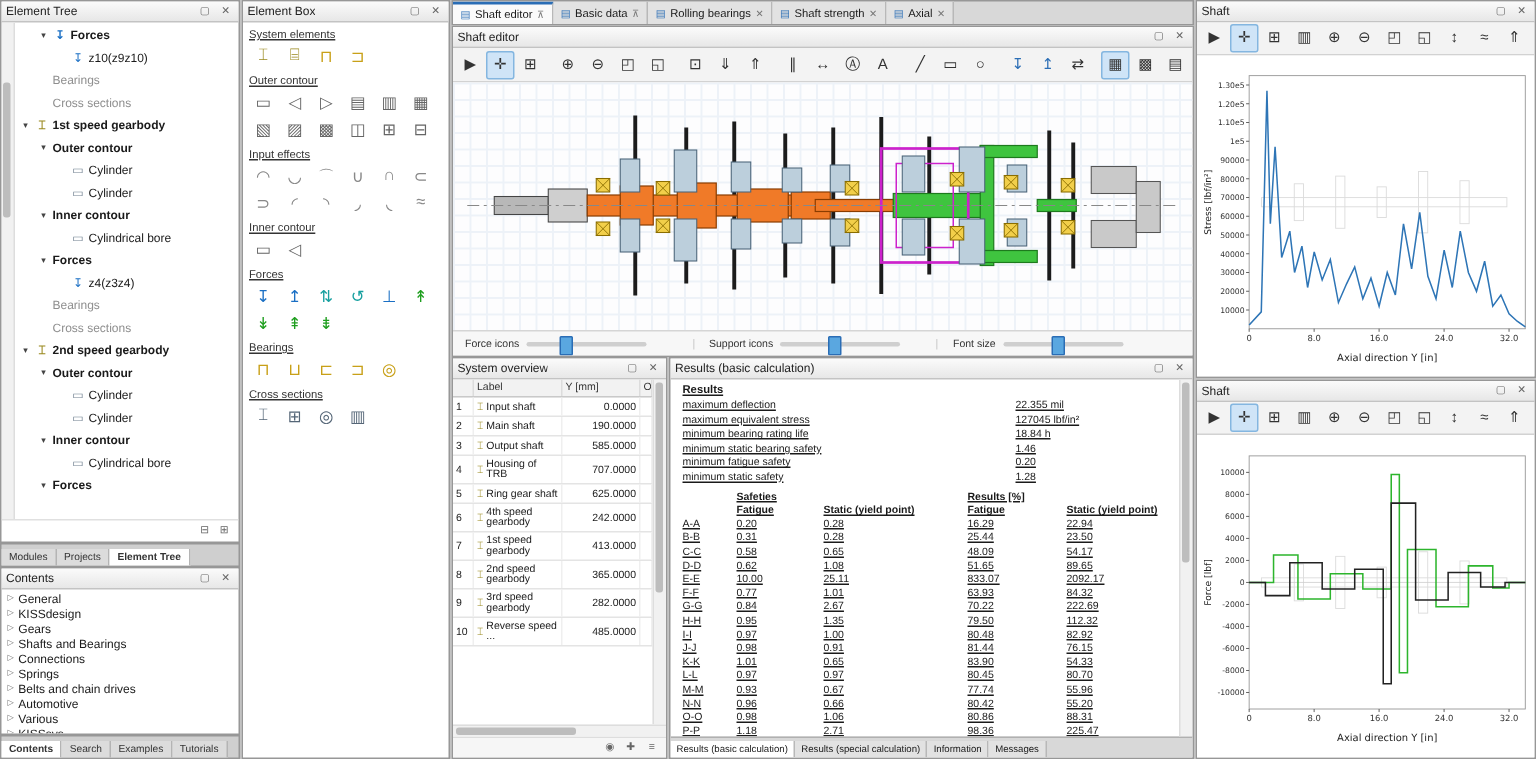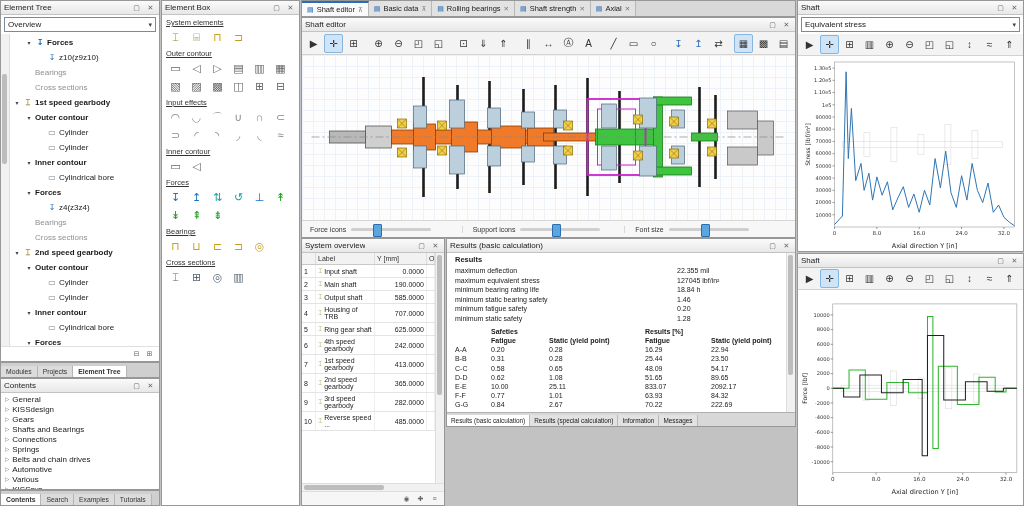--- a/index.html
+++ b/index.html
@@ -59,21 +59,21 @@
   .ovh-row,.ov-row{display:grid;grid-template-columns:14px 1fr 52px 8px;align-items:stretch;border-bottom:1px solid #e4e4e4;}
   .ovh-row{background:#f2f2f2;border-bottom:1px solid #c9c9c9;}
   .ovh{font-size:7px;color:#333;padding:2px 2px;border-right:1px solid #dcdcdc;overflow:hidden;white-space:nowrap;}
   .ovc{font-size:7px;padding:2px 2px;border-right:1px solid #efefef;display:flex;align-items:center;gap:2px;overflow:hidden;}
   .ovc.num{justify-content:flex-end;}
   .ov-ic{color:#9a8a20;font-size:7px;}
   .ov-foot{height:13px;display:flex;align-items:center;justify-content:flex-end;gap:3px;padding:0 4px;border-top:1px solid #ddd;background:#f6f6f6;}
   .hscroll{height:7px;background:#f1f1f1;border-top:1px solid #ddd;position:relative;}
   .hthumb{position:absolute;top:1px;height:5px;background:#bdbdbd;border-radius:2px;}
   
-  .res-body{flex:1;display:flex;overflow:hidden;}
+  .res-body{flex:1;display:flex;overflow:hidden;text-decoration:underline;}
   .res-scroll{flex:1;overflow:hidden;padding:2px 0 0 8px;}
   .res-h{font-weight:bold;font-size:7.5px;height:11px;}
   .srow{display:grid;grid-template-columns:222px 1fr;font-size:7px;height:9.5px;align-items:center;}
   .grow{display:grid;grid-template-columns:36px 154px 1fr;font-size:7px;font-weight:bold;height:10px;align-items:center;margin-top:3px;}
   .rhead,.rrow{display:grid;grid-template-columns:36px 58px 96px 66px 1fr;font-size:7px;height:9.2px;align-items:center;}
   .rhead{font-weight:bold;}
   .res-tabs{height:13px;min-height:13px;background:#d8d8d8;border-top:1px solid #b0b0b0;display:flex;align-items:flex-end;overflow:hidden;}
   .rtab{font-size:6.4px;padding:2px 4px;background:#e2e2e2;border-right:1px solid #b8b8b8;white-space:nowrap;}
   .rtab.act{background:#fff;}
   
@@ -83,25 +83,20 @@
 </head>
 <body>
 
 <section class="panel" id="p-tree" style="left:0;top:0;width:160px;height:362px">
   <header class="phead">
     <span class="ptitle">Element Tree</span>
     <span class="sp"></span>
     <span class="wicon">▢</span>
     <span class="wicon">✕</span>
   </header>
-  <div class="combo">
-    <span>Overview</span>
-    <span class="sp"></span>
-      <span class="chev">▾</span>
-  </div>
   <div class="tree-body">
     <div class="vscroll">
         <div class="thumb" style="top:40px;height:90px"></div>
       </div>
     <div class="tree-list" id="tree-list">
         <div class="trow bold" style="padding-left: 15px;">
           <span class="arrow">▾</span>
           <span class="ticon" style="color: rgb(26, 111, 196);">↧</span>
           <span class="tlabel">Forces</span>
         </div>
@@ -623,21 +618,21 @@
   <div class="hscroll">
       <div class="hthumb" style="left:2px;width:80px"></div>
     </div>
   <div class="ov-foot" id="ov-foot">
       <span class="wicon">◉</span>
       <span class="wicon">✚</span>
       <span class="wicon">≡</span>
     </div>
 </section>
 
-<section class="panel" id="p-results" style="left:446px;top:238px;width:350px;height:189px">
+<section class="panel" id="p-results" style="left:446px;top:238px;width:350px;height:268px">
   <header class="phead">
     <span class="ptitle">Results (basic calculation)</span>
     <span class="sp"></span>
     <span class="wicon">▢</span>
     <span class="wicon">✕</span>
   </header>
   <div class="res-body">
     <div class="res-scroll" id="res-scroll">
         <div class="res-h">Results</div>
         <div class="srow">
@@ -801,25 +796,20 @@
     </div>
 </section>
 
 <section class="panel" id="p-chart1" style="left:797px;top:0;width:227px;height:252px">
   <header class="phead">
     <span class="ptitle">Shaft</span>
     <span class="sp"></span>
     <span class="wicon">▢</span>
     <span class="wicon">✕</span>
   </header>
-  <div class="combo">
-    <span>Equivalent stress</span>
-    <span class="sp"></span>
-      <span class="chev">▾</span>
-  </div>
   <div class="toolbar" id="chart1-toolbar" style="height:19px">
       <span class="tbtn">▶</span>
       <span class="tbtn sel">✛</span>
       <span class="tbtn">⊞</span>
       <span class="tbtn">▥</span>
       <span class="tbtn">⊕</span>
       <span class="tbtn">⊖</span>
       <span class="tbtn">◰</span>
       <span class="tbtn">◱</span>
       <span class="tbtn">↕</span>

